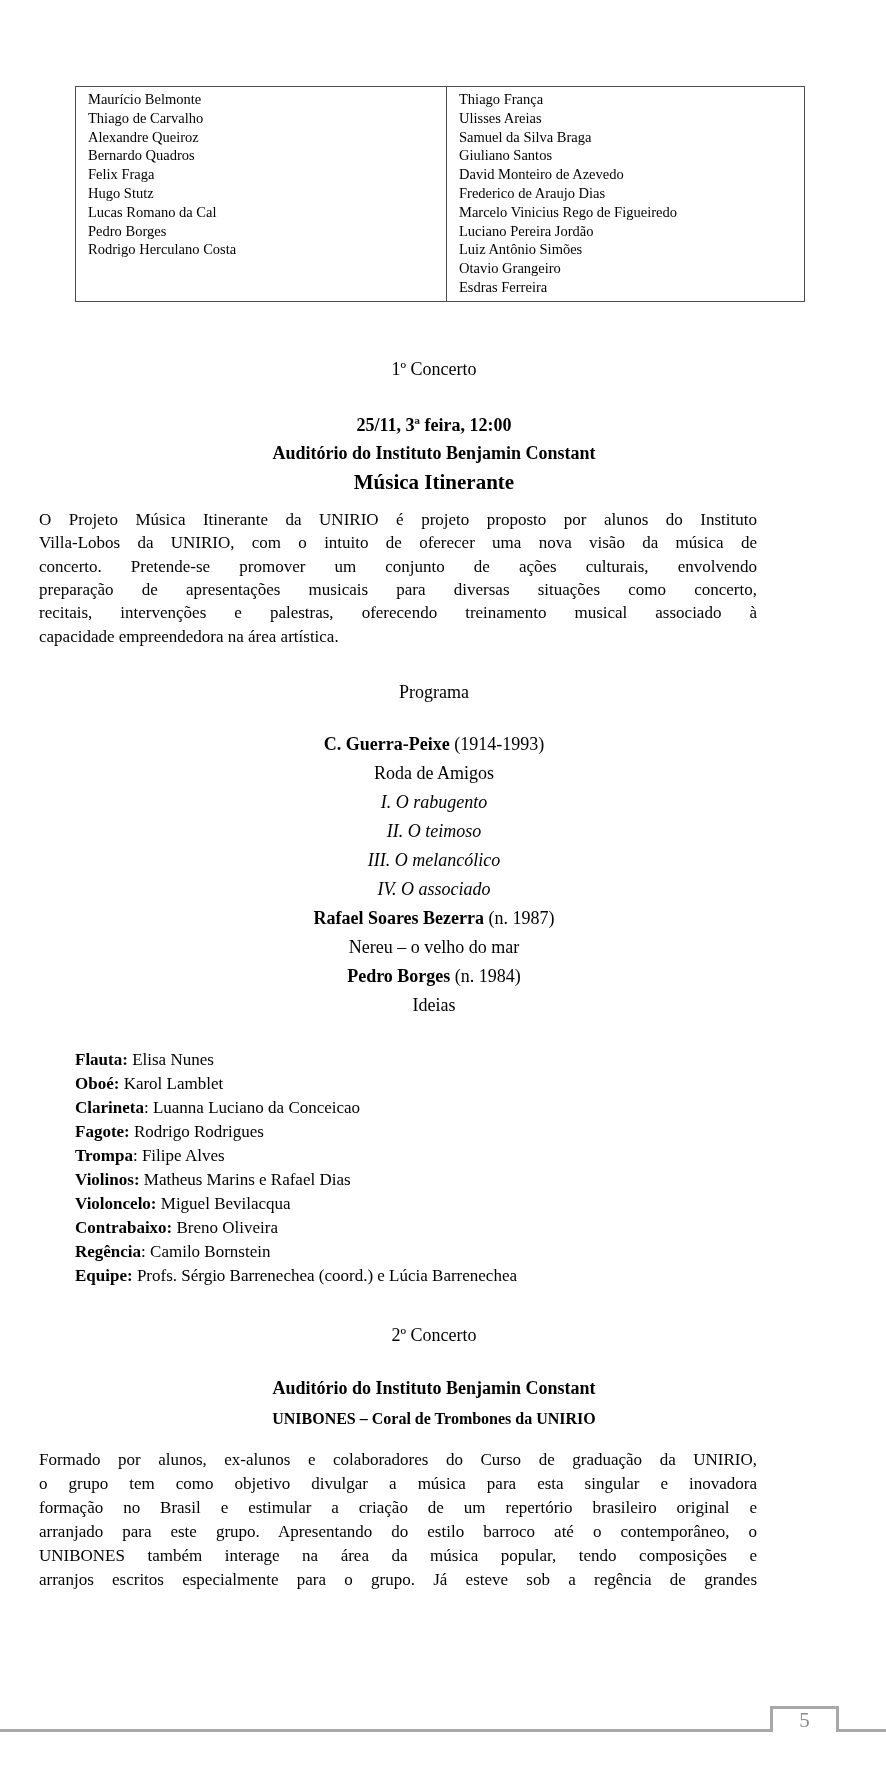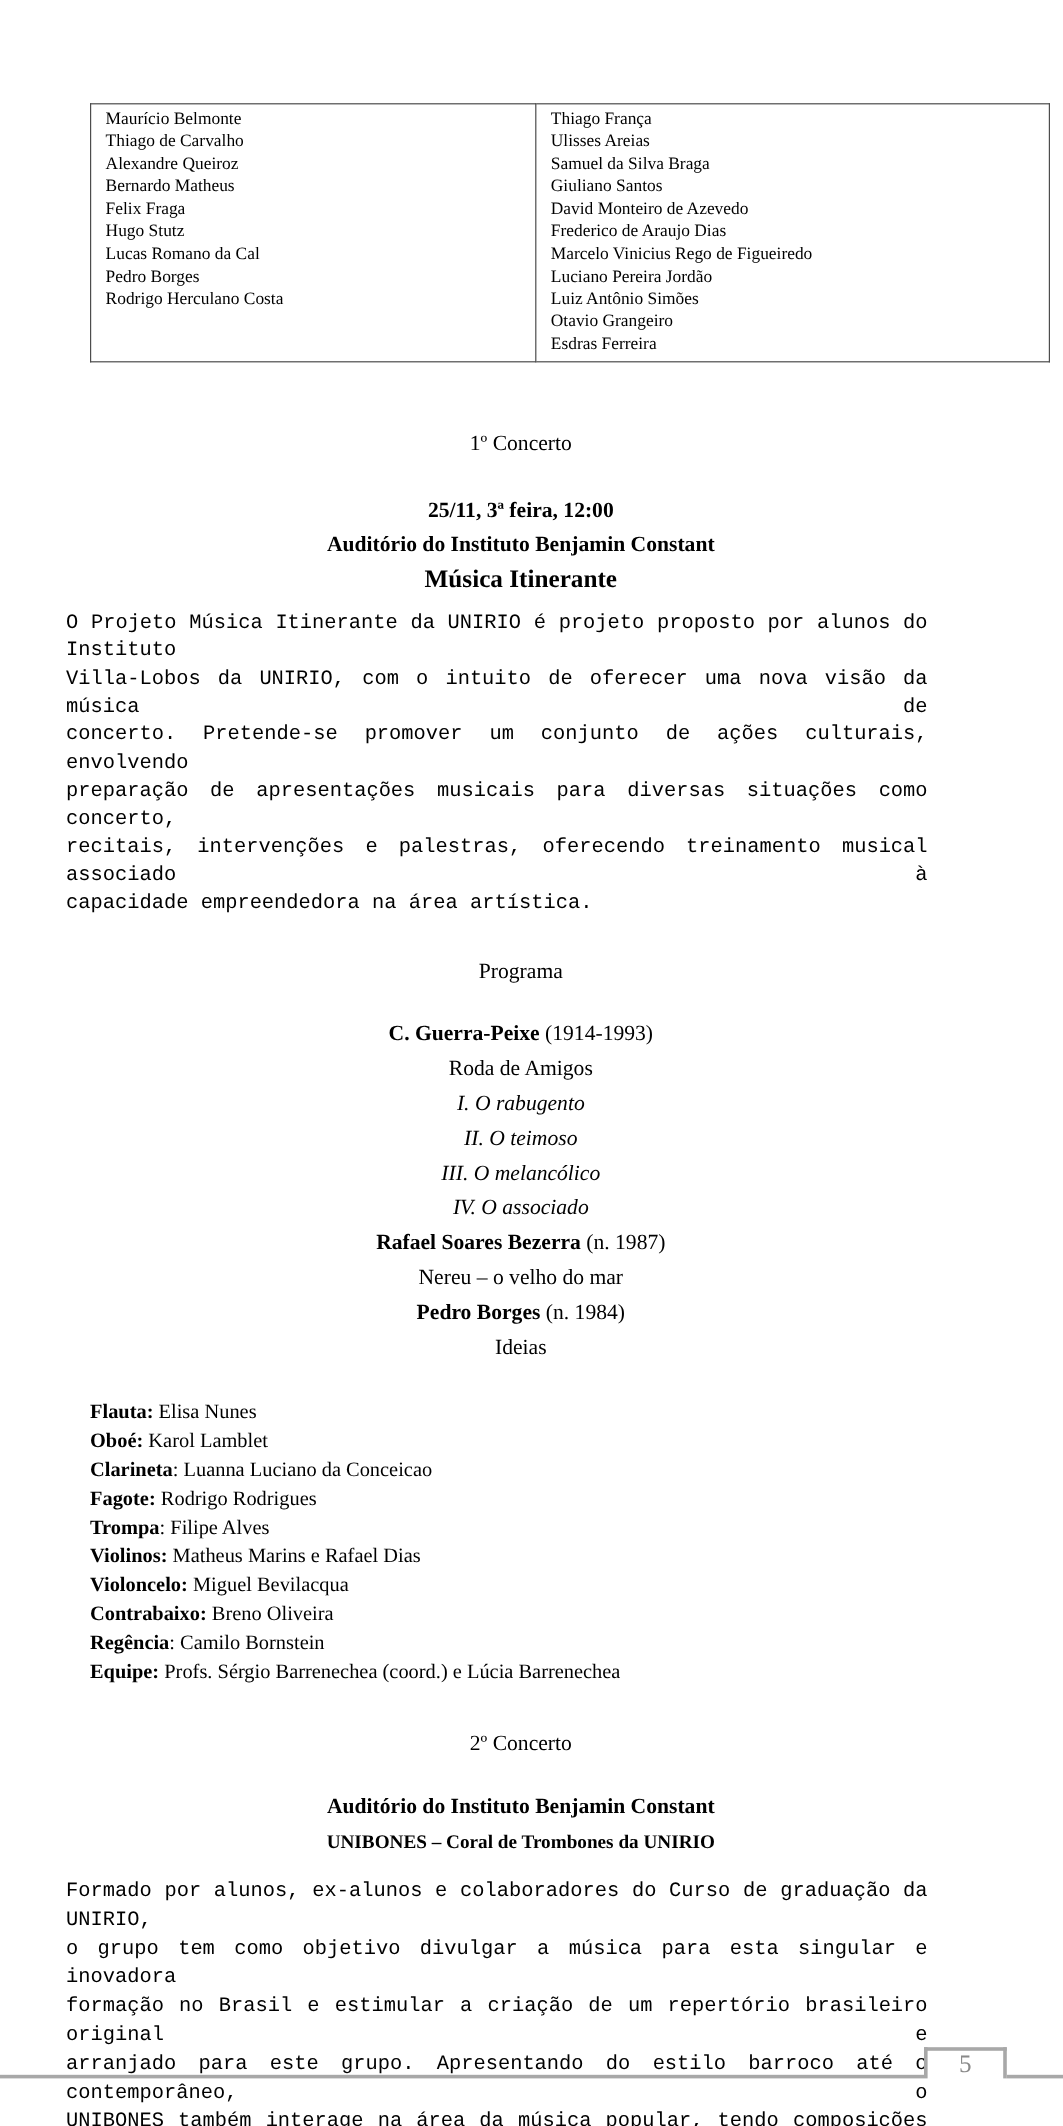--- a/index.html
+++ b/index.html
@@ -10,21 +10,21 @@
     margin: 0 auto;
     background: #ffffff;
     font-family: "Liberation Serif", "DejaVu Serif", serif;
     color: #000;
     overflow: hidden;
   }
 
   
   .roster {
     margin: 86px 0 0 75px;
-    width: 800px;
+    width: 730px;
     border-collapse: collapse;
     table-layout: fixed;
   }
   .roster td {
     border: 1.5px solid #4d4d4d;
     vertical-align: top;
     padding: 3px 6px 4px 12px;
     font-size: 14.5px;
     line-height: 18.8px;
   }
@@ -34,21 +34,21 @@
   .centered { width: 718px; margin-left: 75px; text-align: center; }
 
   .h-concert { margin-top: 55px; font-size: 18px; line-height: 24px; font-weight: normal; }
 
   .event-block { margin-top: 30px; }
   .ev-date  { font-size: 18px; line-height: 28px; font-weight: bold; }
   .ev-venue { font-size: 18px; line-height: 28px; font-weight: bold; }
   .ev-title1 { font-size: 21px; line-height: 31px; font-weight: bold; }
   .ev-title2 { font-size: 16px; line-height: 33px; font-weight: bold; }
 
-  .para { width: 718px; margin-left: 55px; margin-top: 10px; font-size: 17px; font-family: Liberation Mono, monospace; }
+  .para { width: 718px; margin-left: 39px; margin-top: 10px; font-size: 17px; }
   .para2 { margin-top: 13px; }
   .jline { line-height: 23.4px; text-align: justify; text-align-last: justify; }
   .para2 .jline { line-height: 24px; }
   .jline.last { text-align-last: left; }
 
   .h-programa { margin-top: 32px; font-size: 18px; line-height: 24px; font-weight: normal; }
 
   .program { margin-top: 26px; }
   .pline { font-size: 18px; line-height: 29px; }
   .pline .b { font-weight: bold; margin-top: 13px; }
@@ -87,21 +87,21 @@
 
 <div class="page">
 
   <table class="roster">
     <tbody>
         <tr>
       <td class="c1">
         <div>Maurício Belmonte</div>
         <div>Thiago de Carvalho</div>
         <div>Alexandre Queiroz</div>
-        <div>Bernardo Matheus</div>
+        <div>Bernardo Quadros</div>
         <div>Felix Fraga</div>
         <div>Hugo Stutz</div>
         <div>Lucas Romano da Cal</div>
         <div>Pedro Borges</div>
         <div>Rodrigo Herculano Costa</div>
       </td>
       <td>
         <div>Thiago França</div>
         <div>Ulisses Areias</div>
         <div>Samuel da Silva Braga</div>

